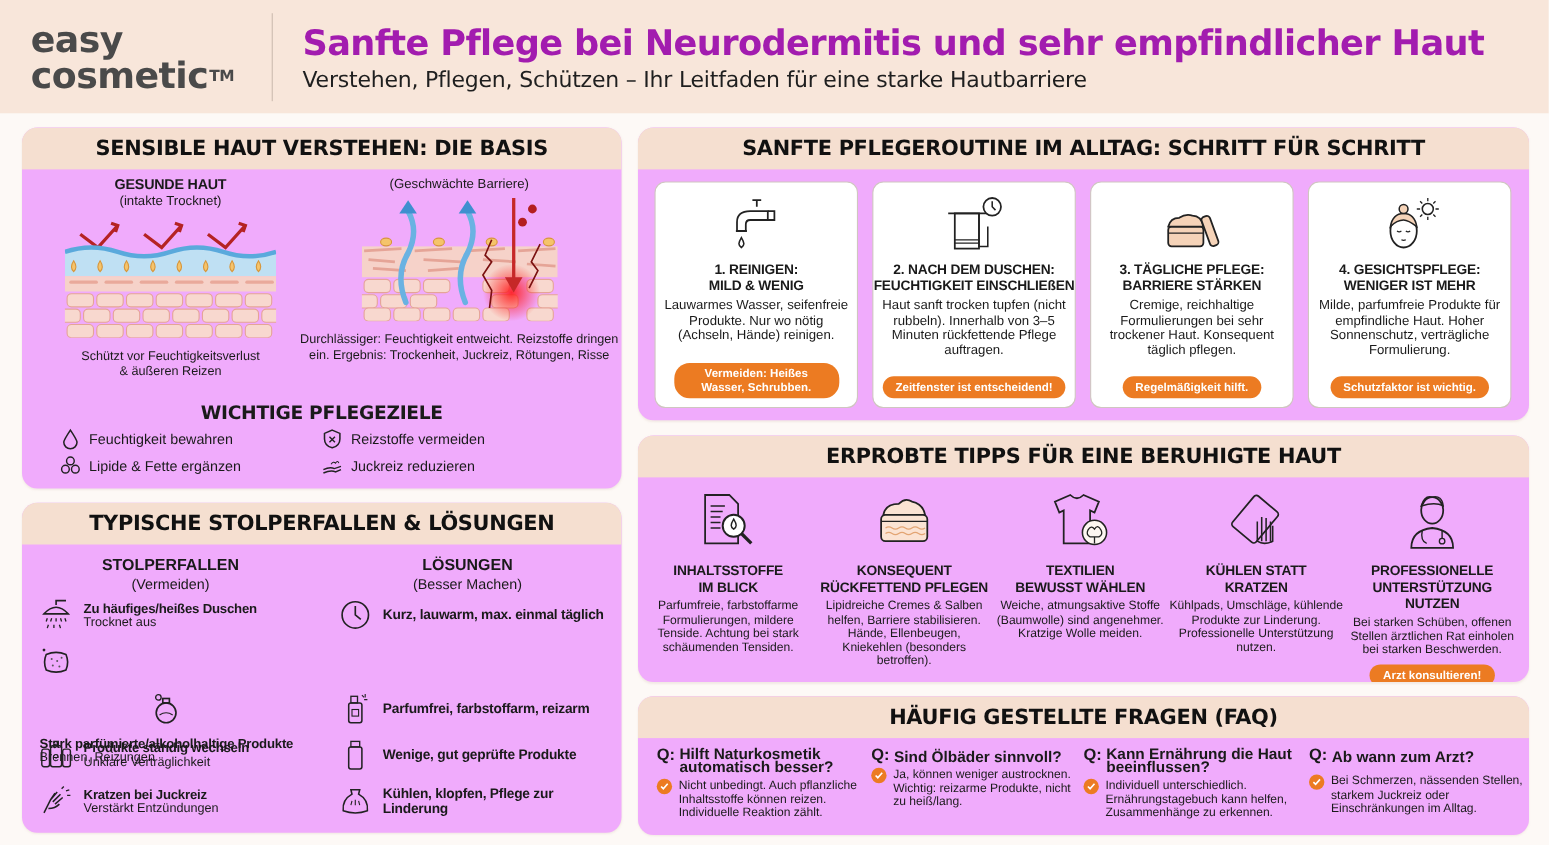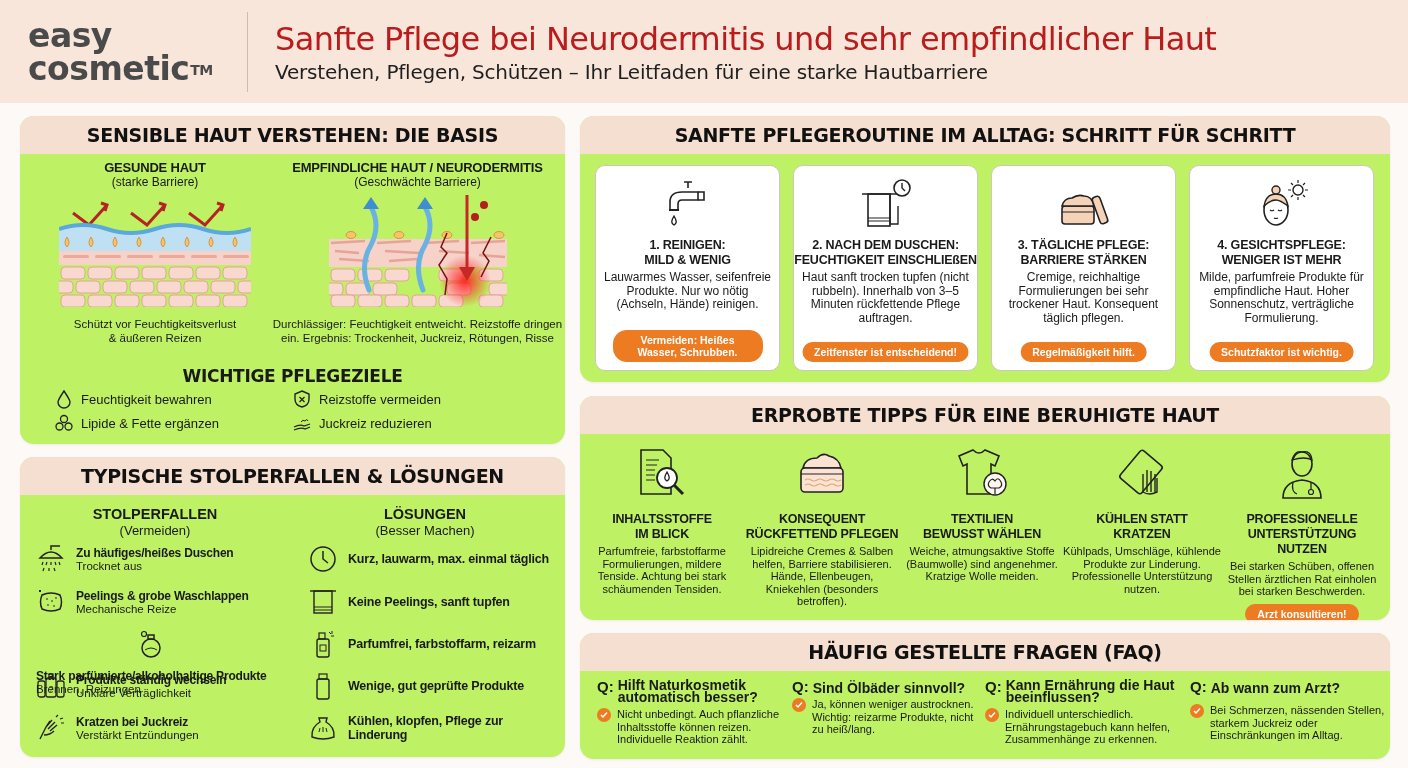--- a/index.html
+++ b/index.html
@@ -19,32 +19,32 @@
   .logo {
     width: 247px; padding-left: 28px;
     font-family: "DejaVu Sans", sans-serif;
     font-weight: bold; color: #4a4a4a;
     font-size: 33px; line-height: 33px; letter-spacing: -0.5px;
   }
   .logo .tm { font-size: 14px; vertical-align: top; position: relative; top: 2px; margin-left: 1px; }
   .header-divider { width: 1px; height: 80px; background: #cdbcb0; }
   .header-text { padding-left: 27px; }
   .header-title {
-    font-family: "DejaVu Sans", sans-serif; font-weight: normal;
-    font-size: 32px; letter-spacing: -0.6px; color: #b91c1c; line-height: 38px;
+    font-family: "DejaVu Sans", sans-serif; font-weight: bold;
+    font-size: 32px; letter-spacing: -0.6px; color: #a21caf; line-height: 38px;
   }
   .header-sub {
     font-family: "DejaVu Sans", sans-serif; font-size: 20px; color: #1f1f1f;
     margin-top: 2px; letter-spacing: -0.2px;
   }
 
   
   .panel {
     position: absolute;
-    background: #bef264;
+    background: #f0abfc;
     border-radius: 14px;
     overflow: hidden;
     box-shadow: 0 1px 2px rgba(180,150,130,0.15);
   }
   .panel-head {
     height: 38px; background: #f5dfd0;
     display: flex; align-items: center; justify-content: center;
     font-family: "DejaVu Sans", sans-serif; font-weight: bold;
     font-size: 19px; letter-spacing: -0.3px; color: #111;
   }
@@ -118,21 +118,21 @@
     <div class="header-title">Sanfte Pflege bei Neurodermitis und sehr empfindlicher Haut</div>
     <div class="header-sub">Verstehen, Pflegen, Schützen – Ihr Leitfaden für eine starke Hautbarriere</div>
   </div>
 </div>
 
 <div class="panel" id="p-basics">
   <div class="panel-head">SENSIBLE HAUT VERSTEHEN: DIE BASIS</div>
 
   <div class="skin-col" style="left:20px; top:44px; width:230px;">
     <div class="skin-title">GESUNDE HAUT</div>
-    <div class="skin-sub">(starke Barriere)</div>
+    <div class="skin-sub">(intakte Trocknet)</div>
     <svg width="192" height="112" viewBox="0 0 192 112" style="display:block;margin:6px auto 0;">
       <g stroke="#b52323" stroke-width="3" fill="none">
         <path d="M14 18 L30 30 L48 10"></path>
           <path d="M42 8 L48 10 L46 16"></path>
         <path d="M72 18 L88 30 L106 10"></path>
           <path d="M100 8 L106 10 L104 16"></path>
         <path d="M130 18 L146 30 L164 10"></path>
           <path d="M158 8 L164 10 L162 16"></path>
       </g>
       <path d="M0 34 Q24 26 48 34 T96 34 T144 34 T192 34 L192 56 L0 56 Z" fill="#bfe0f3"></path>
@@ -181,21 +181,20 @@
           <rect x="164" y="100" width="24" height="12" rx="4"></rect>
       </g>
     </svg>
     <div class="skin-caption" style="margin-top:10px;">
       <div>Schützt vor Feuchtigkeitsverlust</div>
       <div>&amp; äußeren Reizen</div>
     </div>
   </div>
 
   <div class="skin-col" style="left:250px; top:44px; width:295px;">
-    <div class="skin-title">EMPFINDLICHE HAUT / NEURODERMITIS</div>
     <div class="skin-sub">(Geschwächte Barriere)</div>
     <svg width="178" height="112" viewBox="0 0 178 112" style="display:block;margin:6px auto 0;">
       <defs>
           <radialGradient id="inflam" cx="0.5" cy="0.5" r="0.5">
             <stop offset="0" stop-color="#ff1a1a" stop-opacity="0.9"></stop>
             <stop offset="1" stop-color="#ff1a1a" stop-opacity="0"></stop>
           </radialGradient>
         </defs>
       <g fill="#f6d2c9">
           <rect x="0" y="44" width="178" height="28"></rect>
@@ -323,24 +322,20 @@
         <path d="M6 8 Q15 4 24 8 Q27 15 24 22 Q15 26 6 22 Q3 15 6 8 Z" fill="none" stroke="#222" stroke-width="1.5"></path>
         <g fill="#555">
           <circle cx="11" cy="12" r="0.9"></circle>
           <circle cx="16" cy="14" r="0.9"></circle>
           <circle cx="20" cy="11" r="0.9"></circle>
           <circle cx="12" cy="18" r="0.9"></circle>
           <circle cx="18" cy="19" r="0.9"></circle>
         </g>
         <path d="M3 3 l2 2 M5 3 l-2 2" stroke="#222" stroke-width="1"></path>
       </svg>
-    <div>
-        <div class="t">Peelings &amp; grobe Waschlappen</div>
-        <div class="s">Mechanische Reize</div>
-      </div>
   </div>
   <div class="pit" style="left:16px; top:172px;flex-direction:column;">
     <svg viewBox="0 0 30 30">
         <circle cx="15" cy="19" r="9" fill="none" stroke="#222" stroke-width="1.5"></circle>
         <rect x="12" y="6" width="6" height="4" fill="none" stroke="#222" stroke-width="1.5"></rect>
         <circle cx="8" cy="5" r="2.5" fill="none" stroke="#222" stroke-width="1.2"></circle>
         <path d="M9 21 Q15 17 21 21" fill="none" stroke="#222" stroke-width="1"></path>
       </svg>
     <div>
         <div class="t">Stark parfümierte/alkoholhaltige Produkte</div>
@@ -370,28 +365,20 @@
         <div class="s">Verstärkt Entzündungen</div>
       </div>
   </div>
 
   <div class="pit sol" style="left:288px; top:87px;">
     <svg viewBox="0 0 30 30">
         <circle cx="15" cy="15" r="12" fill="none" stroke="#222" stroke-width="1.5"></circle>
         <path d="M15 7 V15 L20 19" fill="none" stroke="#222" stroke-width="1.5"></path>
       </svg>
     <div class="t">Kurz, lauwarm, max. einmal täglich</div>
-  </div>
-  <div class="pit sol" style="left:288px; top:130px;">
-    <svg viewBox="0 0 30 30">
-        <path d="M2 4 H28" stroke="#222" stroke-width="1.4"></path>
-        <rect x="6" y="4" width="18" height="22" fill="none" stroke="#222" stroke-width="1.4"></rect>
-        <path d="M6 20 H24 M6 23 H24" stroke="#222" stroke-width="1"></path>
-      </svg>
-    <div class="t">Keine Peelings, sanft tupfen</div>
   </div>
   <div class="pit sol" style="left:288px; top:172px;">
     <svg viewBox="0 0 30 30">
         <rect x="9" y="10" width="12" height="18" rx="2" fill="none" stroke="#222" stroke-width="1.4"></rect>
         <rect x="11" y="4" width="6" height="6" fill="none" stroke="#222" stroke-width="1.2"></rect>
         <rect x="12" y="16" width="6" height="6" fill="none" stroke="#222" stroke-width="1"></rect>
         <path d="M21 3 l2 2 M24 2 v3 M23 7 h3" stroke="#222" stroke-width="1"></path>
       </svg>
     <div class="t">Parfumfrei, farbstoffarm, reizarm</div>
   </div>

